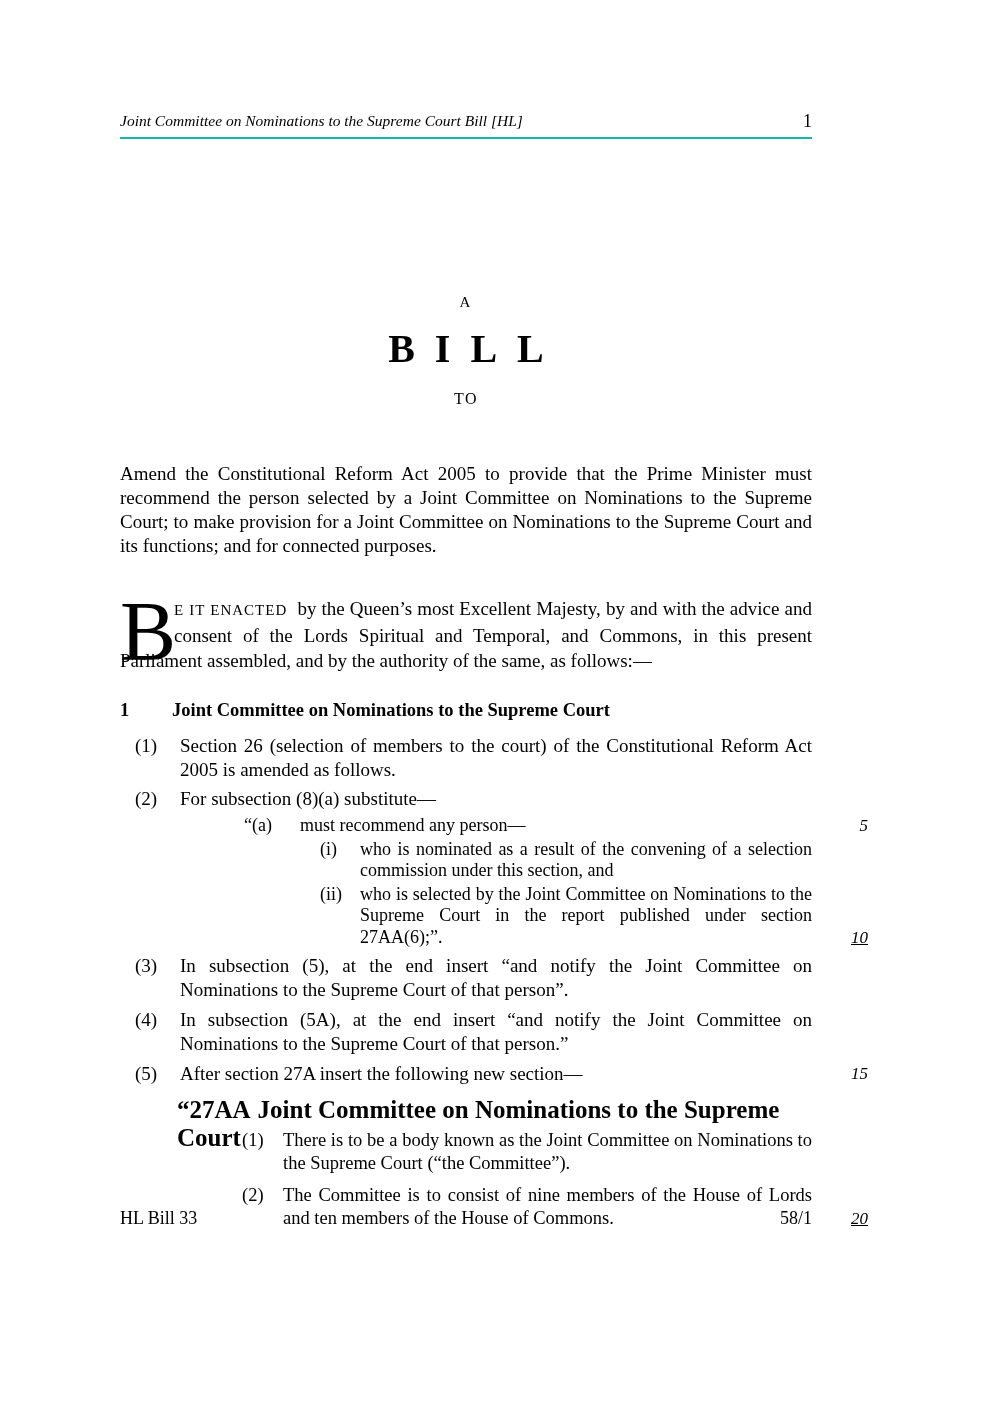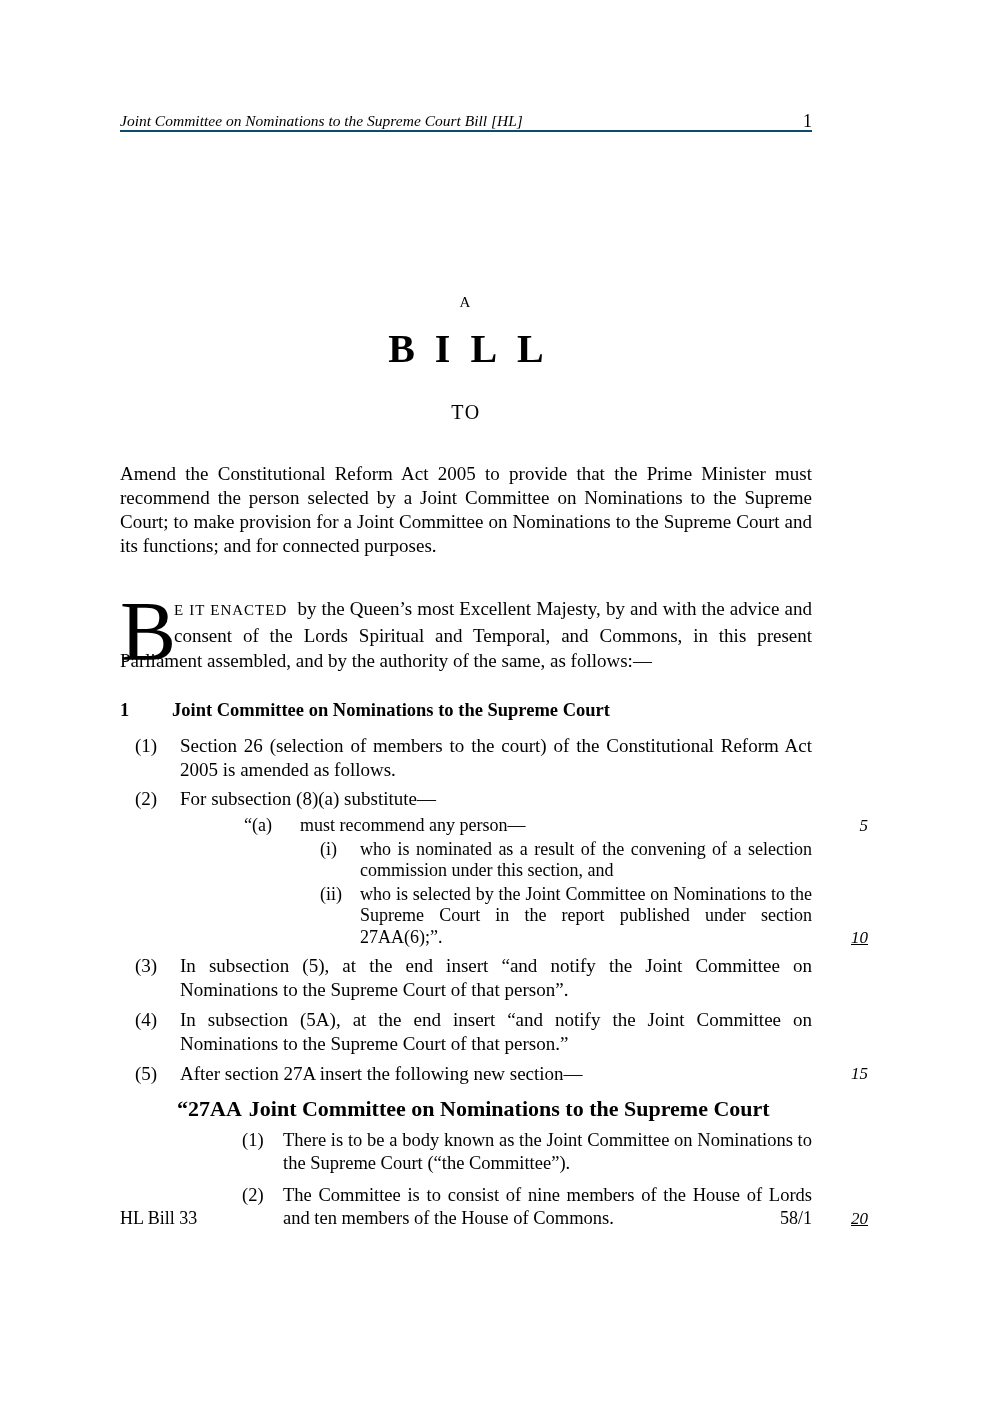--- a/index.html
+++ b/index.html
@@ -9,33 +9,33 @@
     font-family:"Liberation Serif", serif;
     position:relative;
     overflow:hidden;
   }
   .page { position:absolute; inset:0; }
 
   
   .header {
     position:absolute; left:120px; top:112px; width:692px;
     display:flex; justify-content:space-between; 
-    border-bottom:2px solid #0c4a6e; 
+    border-bottom:2px solid #14b8a6; padding-bottom:7px;
   }
   .running-title { font-style:italic; font-size:15.5px; }
   .page-number { font-size:18px; line-height:1; }
 
   
   .content { position:absolute; left:120px; top:0; width:692px; height:100%; }
   .block { position:absolute; left:0; width:692px; }
 
   .centered { text-align:center; }
   .b-a   { top:294px; font-size:15px; letter-spacing:2px; }
   .b-bill{ top:323px; font-size:40px; font-weight:bold; letter-spacing:20px; padding-left:20px; width:672px; line-height:52px; }
-  .b-to  { top:401px; font-size:20px; letter-spacing:1.5px; }
+  .b-to  { top:390px; font-size:16px; letter-spacing:1.5px; }
 
   .long-title { top:443px; text-align:justify; font-size:19px; line-height:24px; }
 
   .enacting { top:577px; text-align:justify; font-size:19px; line-height:25px; }
   .dropcap { float:left; width:54px; height:50px; font-size:84px; line-height:71px; }
   .smallcaps { font-size:15px; letter-spacing:1px; margin-right:5px; }
 
   .clause-head { top:700px; font-weight:bold; font-size:18.5px; padding-left:52px; width:640px; }
   .clause-num { position:absolute; left:0; }
 
@@ -52,21 +52,21 @@
   .q-label { position:absolute; left:64px; }
   .q-item { padding-left:180px; margin-top:2px; }
   .q-item-label { position:absolute; left:140px; }
 
   .lineno {
     position:absolute; right:-56px; top:0; width:46px; text-align:right;
     font-style:italic; font-size:17px; line-height:inherit;
   }
   .lineno-bottom { top:auto; bottom:0;text-decoration:underline; }
 
-  .ns-head { top:1096px; font-weight:bold; font-size:22px; padding-left:57px; width:635px;font-family:Liberation Serif, serif; }
+  .ns-head { top:1096px; font-weight:bold; font-size:25px; padding-left:57px; width:635px;font-family:Liberation Serif, serif; }
   .ns-num { margin-right:7px; }
   .ns-sub { font-size:18.5px; line-height:23px; text-align:justify; padding-left:163px; width:529px; }
   .ns-label { position:absolute; left:122px; }
   .ns-1 { top:1129px; }
   .ns-2 { top:1184px; }
 
   .footer {
     position:absolute; left:120px; top:1208px; width:692px;
     display:flex; justify-content:space-between; font-size:18px;
   }

